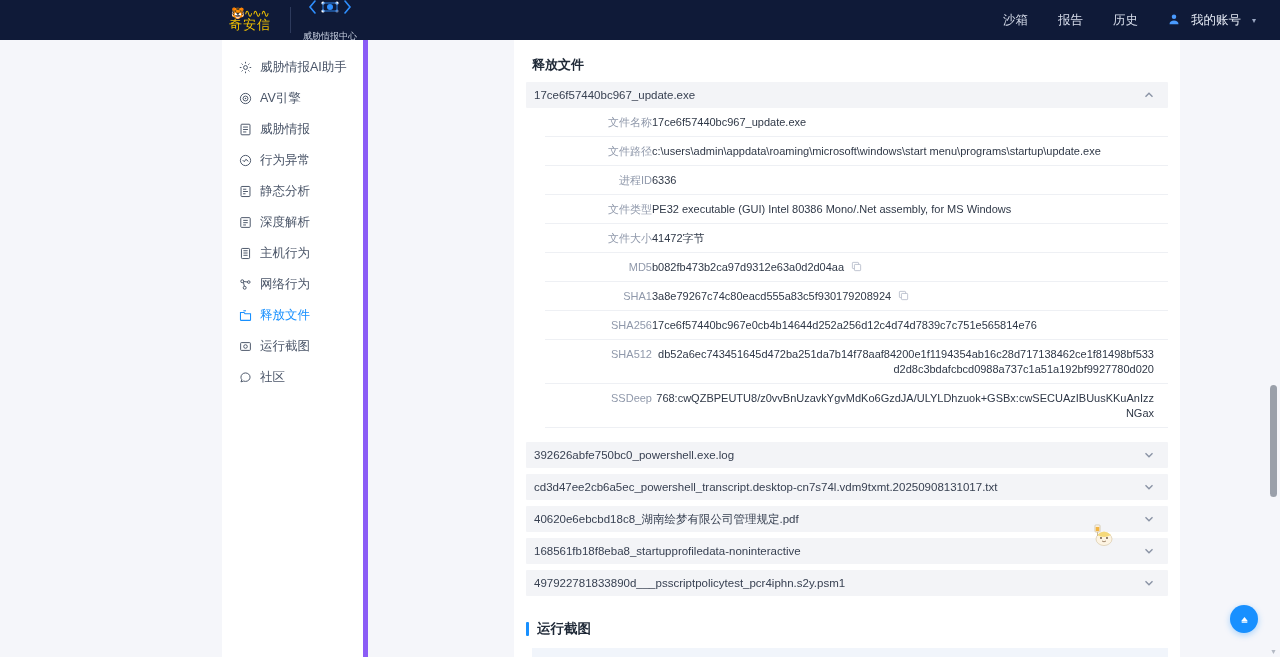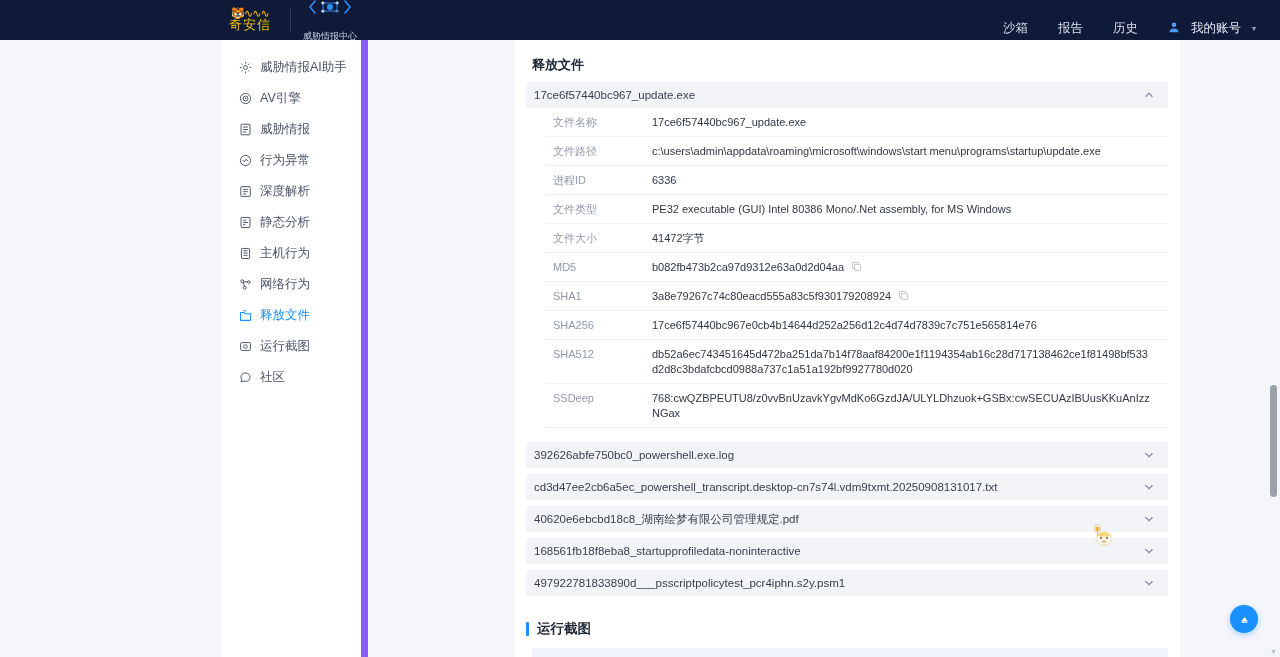--- a/index.html
+++ b/index.html
@@ -15,50 +15,50 @@
     display: flex; align-items: center; position: relative;
   }
   .brand-wrap { display: flex; align-items: center; margin-left: 222px; }
   .logo-qax { display: flex; flex-direction: column; align-items: center; justify-content: center; width: 56px; }
   .logo-tiger { font-size: 11px; color: #f2c200; line-height: 10px; letter-spacing: -1px; }
   .logo-text { font-size: 13px; font-weight: normal; color: #f2c200; line-height: 14px; letter-spacing: 1px; }
   .brand-div { width: 1px; height: 26px; background: #2d3a5c; margin: 0 12px; }
   .logo-tic { display: flex; flex-direction: column; align-items: center; justify-content: center; }
   .tic-icon { height: 17px; display: flex; align-items: center; }
   .tic-label { font-size: 9px; color: #c8d0e0; line-height: 12px; margin-top: 14px; }
-  .nav { position: absolute; right: 24px; top: 8px; height: 40px; display: flex; align-items: center; gap: 30px; }
+  .nav { position: absolute; right: 24px; top: 0; height: 40px; display: flex; align-items: center; gap: 30px; }
   .nav-item { color: #d6dcea; font-size: 12.5px; cursor: pointer; }
   .account { display: flex; align-items: center; gap: 11px; color: #e6ebf5; font-size: 12.5px; cursor: pointer; }
   .account .caret { font-size: 8px; color: #9aa7c2; }
   
   .page { display: flex; height: 617px; position: relative; }
   .left-gutter { width: 222px; background: #f5f6fa; }
   .sidebar {
-    width: 146px; background: #ffffff; border-right: 7px solid #8b5cf6;
+    width: 146px; background: #ffffff; border-right: 5px solid #8b5cf6;
     padding-top: 12px; flex-shrink: 0;
   }
   .side-item {
     display: flex; align-items: center; gap: 8px;
     height: 31px; padding-left: 16px; font-size: 12.5px; color: #4a5568;
     cursor: pointer;
   }
   .side-item.active { color: #1890ff; }
   .side-ico { width: 14px; height: 14px; display: inline-flex; align-items: center; justify-content: center; flex-shrink: 0; }
   .side-ico svg { display: block; }
   
   .main { flex: 1; background: #f5f6fa; position: relative; overflow: hidden; }
   .content-card {
     position: absolute; left: 146px; top: 0; width: 666px;
     background: #ffffff; min-height: 617px; padding: 0 12px 0 12px;
   }
   .sec-title { font-size: 13px; font-weight: bold; color: #1f2937; padding: 16px 0 8px 6px; }
   .sec-title2 { font-size: 13.5px; font-weight: bold; color: #1f2937; display: flex; align-items: center; gap: 8px; padding: 18px 0 10px 0; }
   .sec-bar { width: 3px; height: 14px; background: #1890ff; border-radius: 1px; display: inline-block; }
   
-  .acc { border: 0; margin-bottom: 0; }
+  .acc { border: 0; margin-bottom: 0; text-align: right; }
   .acc-head {
     background: #f3f4f7; height: 26px; display: flex; align-items: center;
     justify-content: space-between; padding: 0 12px 0 8px; font-size: 11.5px; color: #384152;
     cursor: pointer; border-radius: 1px;
   }
   .acc-row { margin-bottom: 6px; }
   .chev { width: 14px; height: 14px; color: #8a93a5; flex-shrink: 0; }
   .acc-body { border-top: 0; margin-left: 19px; }
   .drow {
     display: flex; border-bottom: 1px solid #eef0f4; min-height: 27px;
@@ -162,34 +162,34 @@
         <svg width="13" height="13" viewBox="0 0 16 16" fill="none" stroke="currentColor" stroke-width="1.2">
             <circle cx="8" cy="8" r="6.3"></circle>
             <path d="M4.5 7.5l2 2 2-3 3 2.5"></path>
           </svg>
       </span>
       <span>行为异常</span>
     </div>
     <div class="side-item">
       <span class="side-ico">
         <svg width="13" height="13" viewBox="0 0 16 16" fill="none" stroke="currentColor" stroke-width="1.2">
+            <rect x="2.5" y="1.8" width="11" height="12.4" rx="1"></rect>
+            <path d="M5 5.2h4M5 8h6M5 10.8h3"></path>
+          </svg>
+      </span>
+      <span>静态分析</span>
+    </div>
+    <div class="side-item">
+      <span class="side-ico">
+        <svg width="13" height="13" viewBox="0 0 16 16" fill="none" stroke="currentColor" stroke-width="1.2">
             <rect x="2.2" y="2" width="11.6" height="12" rx="1"></rect>
             <path d="M5.2 5.4h5.6M5.2 8.2h5.6M5.2 11h3.4"></path>
           </svg>
       </span>
       <span>深度解析</span>
-    </div>
-    <div class="side-item">
-      <span class="side-ico">
-        <svg width="13" height="13" viewBox="0 0 16 16" fill="none" stroke="currentColor" stroke-width="1.2">
-            <rect x="2.5" y="1.8" width="11" height="12.4" rx="1"></rect>
-            <path d="M5 5.2h4M5 8h6M5 10.8h3"></path>
-          </svg>
-      </span>
-      <span>静态分析</span>
     </div>
     <div class="side-item">
       <span class="side-ico">
         <svg width="13" height="13" viewBox="0 0 16 16" fill="none" stroke="currentColor" stroke-width="1.2">
             <rect x="3" y="1.8" width="10" height="12.4" rx="1"></rect>
             <path d="M5.4 4.6h5.2M5.4 7.4h5.2M5.4 10.2h5.2"></path>
           </svg>
       </span>
       <span>主机行为</span>
     </div>

